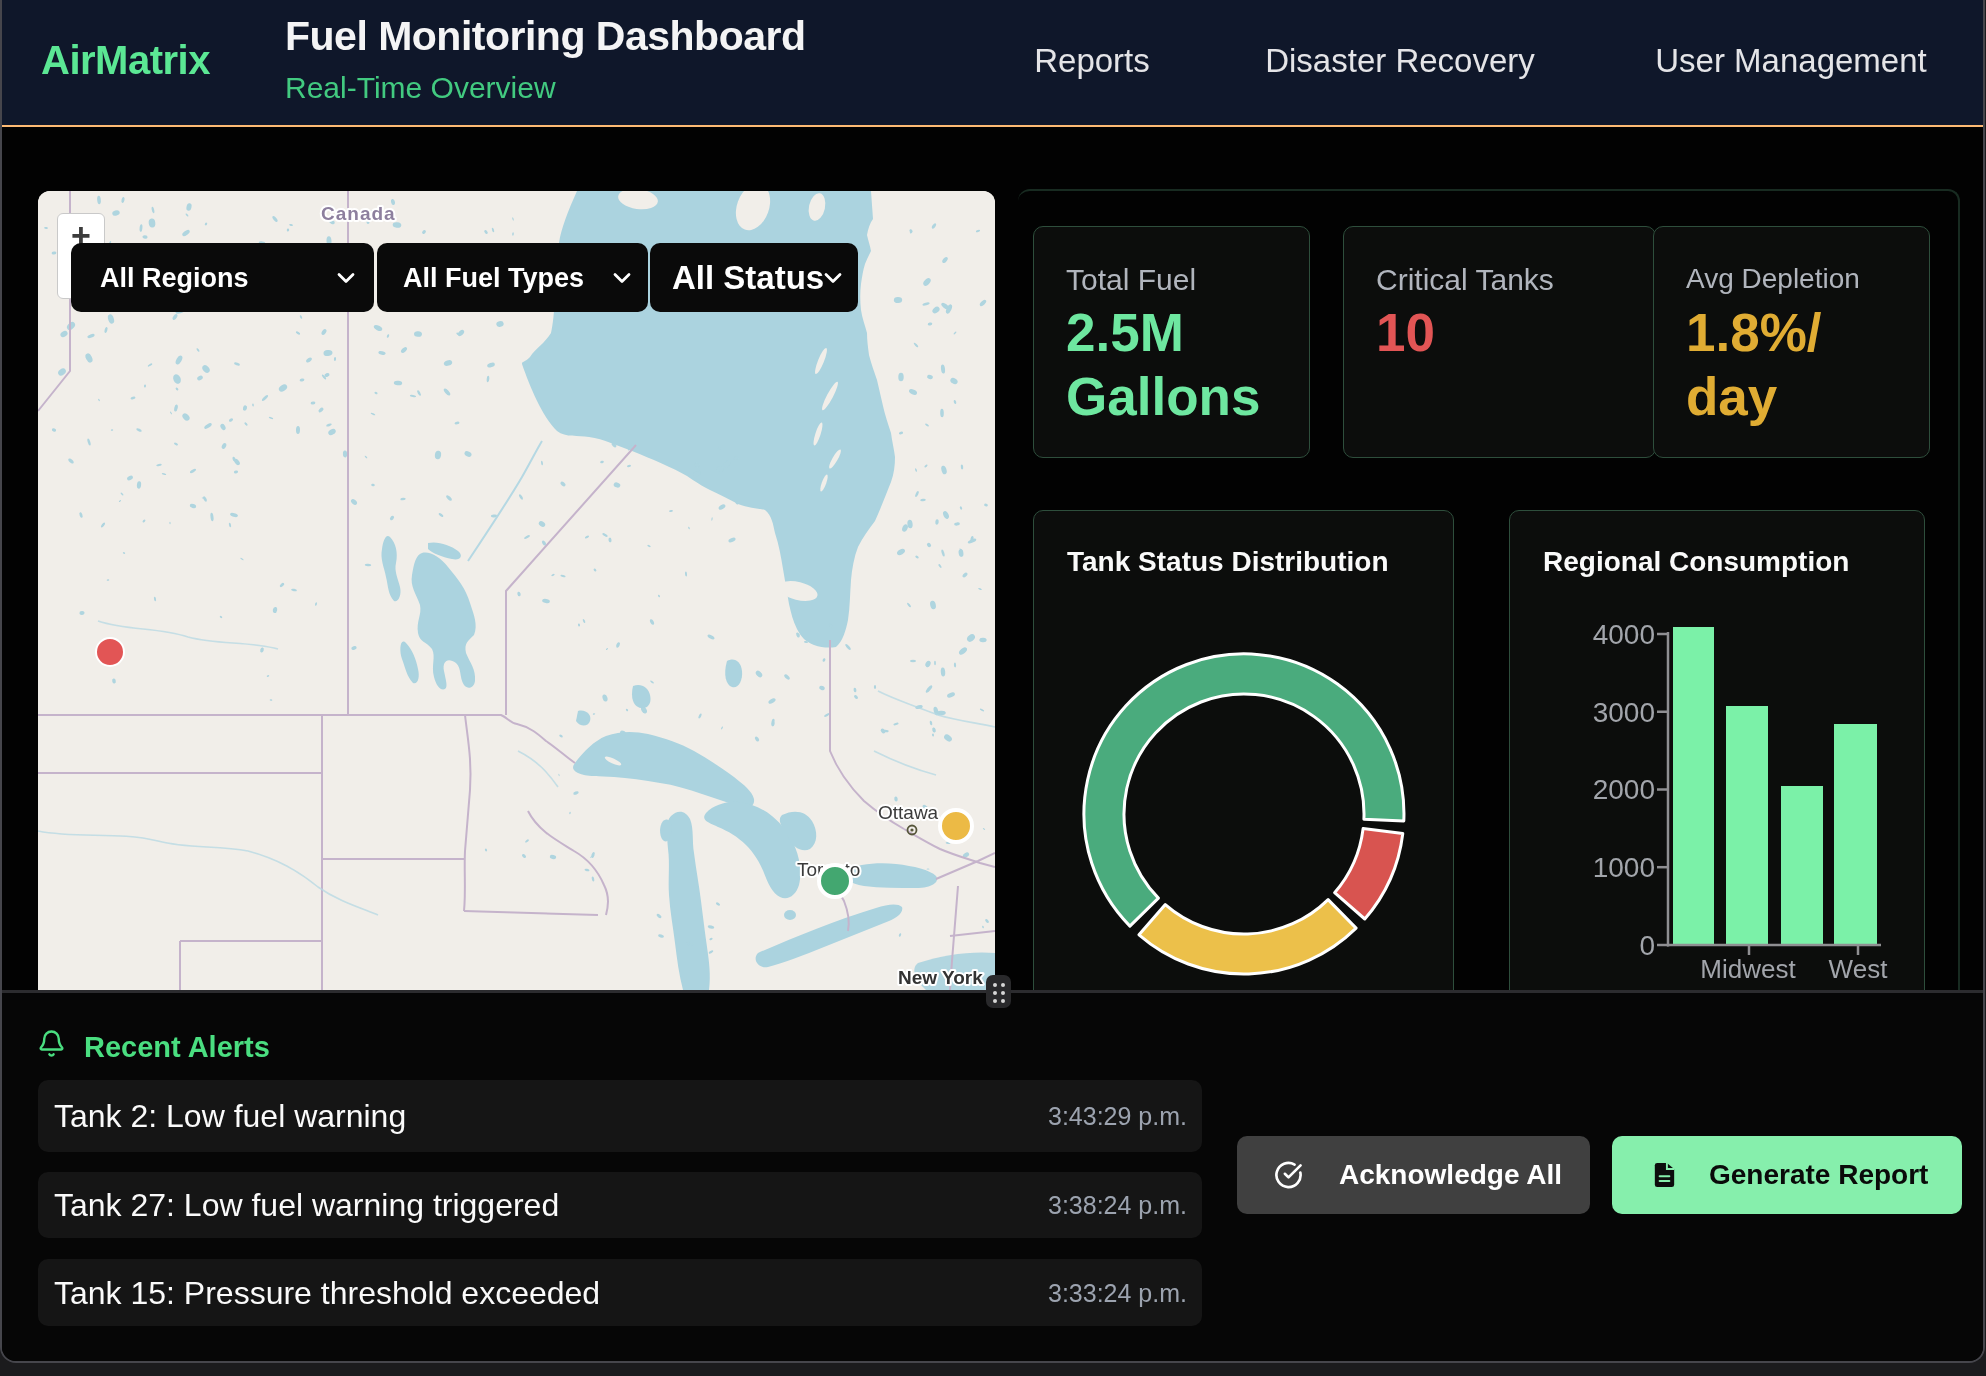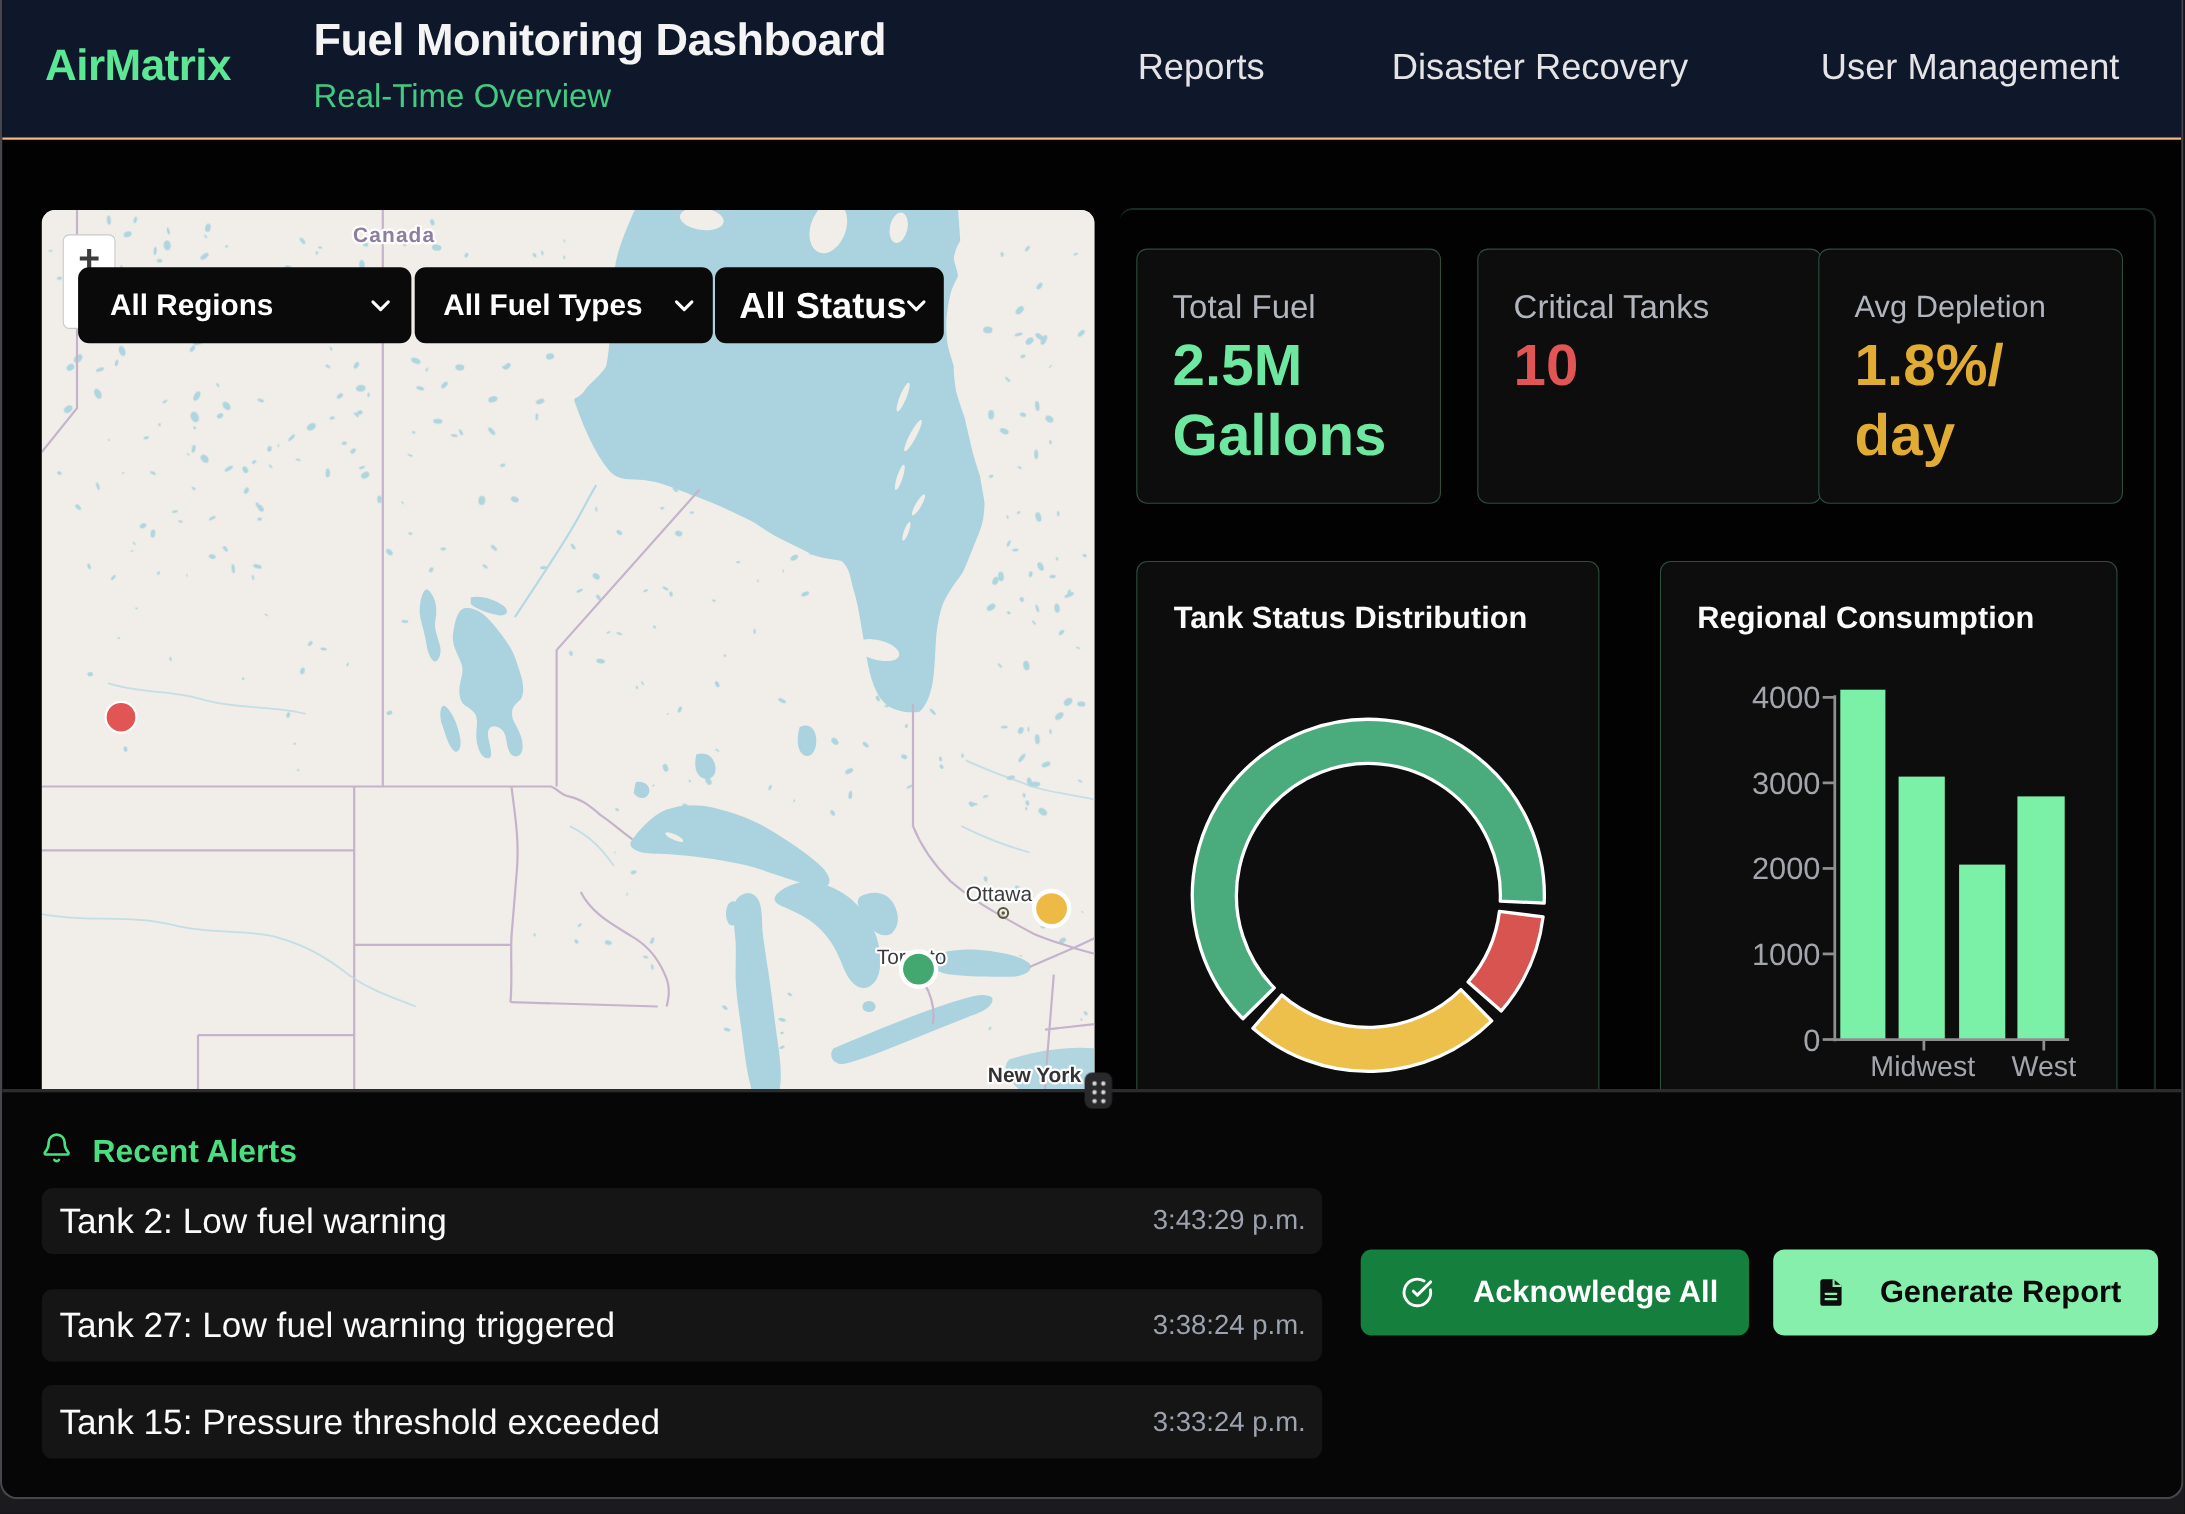--- a/index.html
+++ b/index.html
@@ -541,34 +541,34 @@
     <div class="abs" style="left:7px;top:8px;width:4px;height:4px;border-radius:50%;background:#d6d6d6;box-shadow:8px 0 0 #d6d6d6,0 8px 0 #d6d6d6,8px 8px 0 #d6d6d6,0 16px 0 #d6d6d6,8px 16px 0 #d6d6d6"></div>
   </div>
 
   <div class="abs" style="left:0;top:993px;width:100%;height:370px;background:#060606">
     <svg class="abs" style="left:35px;top:36px" width="29" height="29" viewBox="0 0 24 24" fill="none" stroke="#4ade80" stroke-width="2" stroke-linecap="round" stroke-linejoin="round">
         <path d="M10.268 21a2 2 0 0 0 3.464 0"></path>
         <path d="M3.262 15.326A1 1 0 0 0 4 17h16a1 1 0 0 0 .74-1.673C19.41 13.956 18 12.499 18 8A6 6 0 0 0 6 8c0 4.499-1.411 5.956-2.737 7.326"></path>
       </svg>
     <div class="abs" style="left:82px;top:38px;font-size:29px;font-weight:bold;color:#4ade80">Recent Alerts</div>
 
-    <div class="abs" style="left:36px;top:87px;width:1164px;height:60px;background:#151515;border-radius:10px">
+    <div class="abs" style="left:36px;top:87px;width:1164px;height:72px;background:#151515;border-radius:10px">
       <div class="abs" style="left:16px;top:50%;transform:translateY(-50%);font-size:32px;color:#fafafa">Tank 2: Low fuel warning</div>
       <div class="abs" style="right:15px;top:50%;transform:translateY(-50%);font-size:25px;color:#9ca3af">3:43:29 p.m.</div>
     </div>
     <div class="abs" style="left:36px;top:179px;width:1164px;height:66px;background:#151515;border-radius:10px">
       <div class="abs" style="left:16px;top:50%;transform:translateY(-50%);font-size:32px;color:#fafafa">Tank 27: Low fuel warning triggered</div>
       <div class="abs" style="right:15px;top:50%;transform:translateY(-50%);font-size:25px;color:#9ca3af">3:38:24 p.m.</div>
     </div>
     <div class="abs" style="left:36px;top:266px;width:1164px;height:67px;background:#151515;border-radius:10px">
       <div class="abs" style="left:16px;top:50%;transform:translateY(-50%);font-size:32px;color:#fafafa">Tank 15: Pressure threshold exceeded</div>
       <div class="abs" style="right:15px;top:50%;transform:translateY(-50%);font-size:25px;color:#9ca3af">3:33:24 p.m.</div>
     </div>
 
-    <div class="abs" style="left:1235px;top:143px;width:353px;height:78px;background:#15803d;border-radius:10px">
+    <div class="abs" style="left:1235px;top:143px;width:353px;height:78px;background:#404040;border-radius:10px">
       <svg class="abs" style="left:37px;top:50%;transform:translateY(-50%)" width="29" height="29" viewBox="0 0 24 24" fill="none" stroke="#fff" stroke-width="2.2" stroke-linecap="round" stroke-linejoin="round">
           <path d="M21.801 10A10 10 0 1 1 17 3.335"></path>
           <path d="m9 11 3 3L22 4"></path>
         </svg>
       <div class="abs" style="left:102px;top:50%;transform:translateY(-50%);font-size:28px;font-weight:600;color:#fff;white-space:nowrap">Acknowledge All</div>
     </div>
     <div class="abs" style="left:1610px;top:143px;width:350px;height:78px;background:#86efac;border-radius:10px">
       <svg class="abs" style="left:38px;top:50%;transform:translateY(-50%)" width="29" height="29" viewBox="0 0 24 24">
           <path d="M6 2h8l6 5v13a2 2 0 0 1-2 2H6a2 2 0 0 1-2-2V4a2 2 0 0 1 2-2Z" fill="#0d0d0d"></path>
           <path d="M14 2v5h6" fill="none" stroke="#86efac" stroke-width="1.6"></path>

